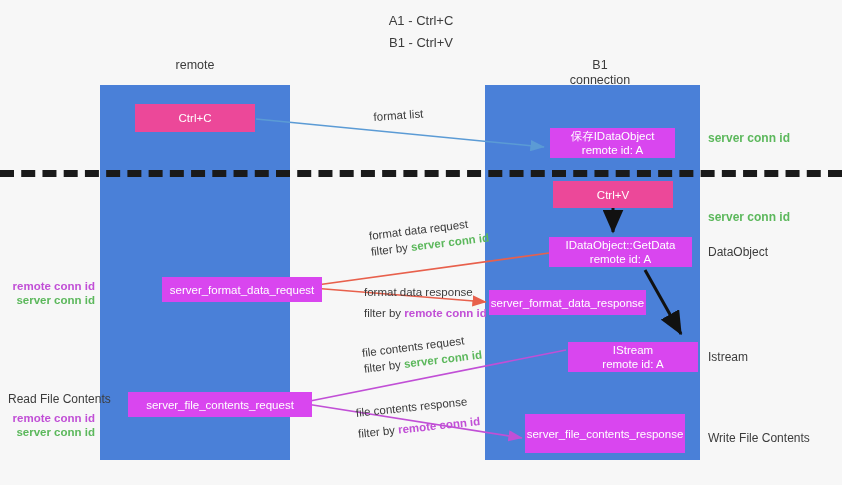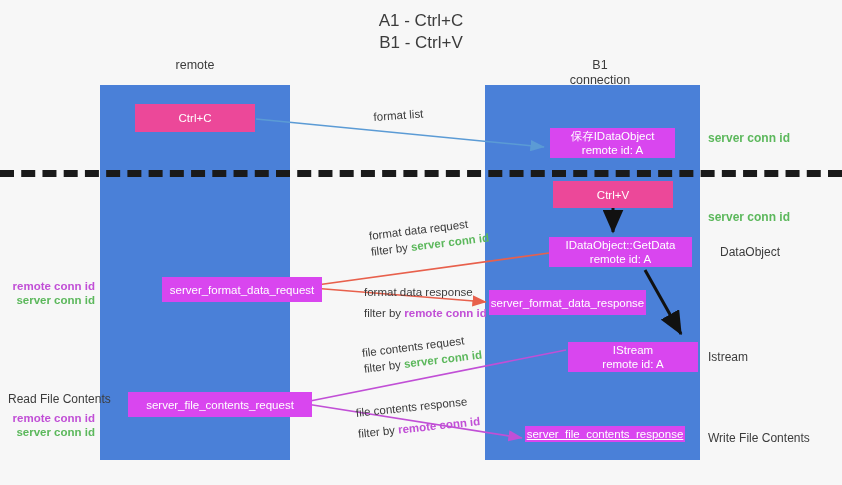--- a/index.html
+++ b/index.html
@@ -15,21 +15,21 @@
     font-family: "Liberation Sans", "DejaVu Sans", sans-serif;
     overflow: hidden;
   }
   .abs { position: absolute; }
 
   
   .title-block {
     left: 0; top: 10px; width: 842px;
     text-align: center;
     color: #3c3c3c;
-    font-size: 17px;
+    font-size: 13px;
     line-height: 22px;
   }
 
   
   .lane-head {
     text-align: center;
     color: #3c3c3c;
     font-size: 12.5px;
     line-height: 15px;
   }
@@ -180,21 +180,21 @@
 
   <div class="abs box orange" style="left:489px; top:290px; width:157px; height:25px;">
     <span class="l1">server_format_data_response</span>
   </div>
 
   <div class="abs box orange" style="left:568px; top:342px; width:130px; height:30px;">
     <span class="l1">IStream</span>
     <span class="l2">remote id: A</span>
   </div>
 
-  <div class="abs box orange" style="left:525px; top:426px; width:160px; height:16px;text-decoration:underline;">
+  <div class="abs box orange" style="left:525px; top:414px; width:160px; height:39px;">
     <span class="l1">server_file_contents_response</span>
   </div>
 
   <div class="abs arrowlabel" style="left:373px; top:109px; transform:rotate(-4deg); transform-origin:left top;">
     <span class="ln">format list</span>
   </div>
 
   <div class="abs arrowlabel" style="left:368px; top:228px; transform:rotate(-7deg); transform-origin:left top;">
     <span class="ln">format data request</span>
     <span class="ln"><span>filter by </span><span class="conn-green">server conn id</span></span>
@@ -212,21 +212,21 @@
 
   <div class="abs arrowlabel" style="left:355px; top:405px; transform:rotate(-6deg); transform-origin:left top;">
     <span class="ln">file contents response</span>
     <span class="ln" style="margin-top:5px;"><span>filter by </span><span class="conn-purple">remote conn id</span></span>
   </div>
 
   <div class="abs sidelabel conn-green" style="left:708px; top:131px;">server conn id</div>
 
   <div class="abs sidelabel conn-green" style="left:708px; top:210px;">server conn id</div>
 
-  <div class="abs sidelabel" style="left:708px; top:245px;margin-left:12px;">DataObject</div>
+  <div class="abs sidelabel" style="left:708px; top:245px;">DataObject</div>
 
   <div class="abs sidelabel" style="left:708px; top:350px;">Istream</div>
 
   <div class="abs sidelabel" style="left:708px; top:431px;">Write File Contents</div>
 
   <div class="abs conn-stack" style="left:0px; top:279px; width:95px;">
     <span class="conn-purple">remote conn id</span>
     <span class="conn-green">server conn id</span>
   </div>
 

